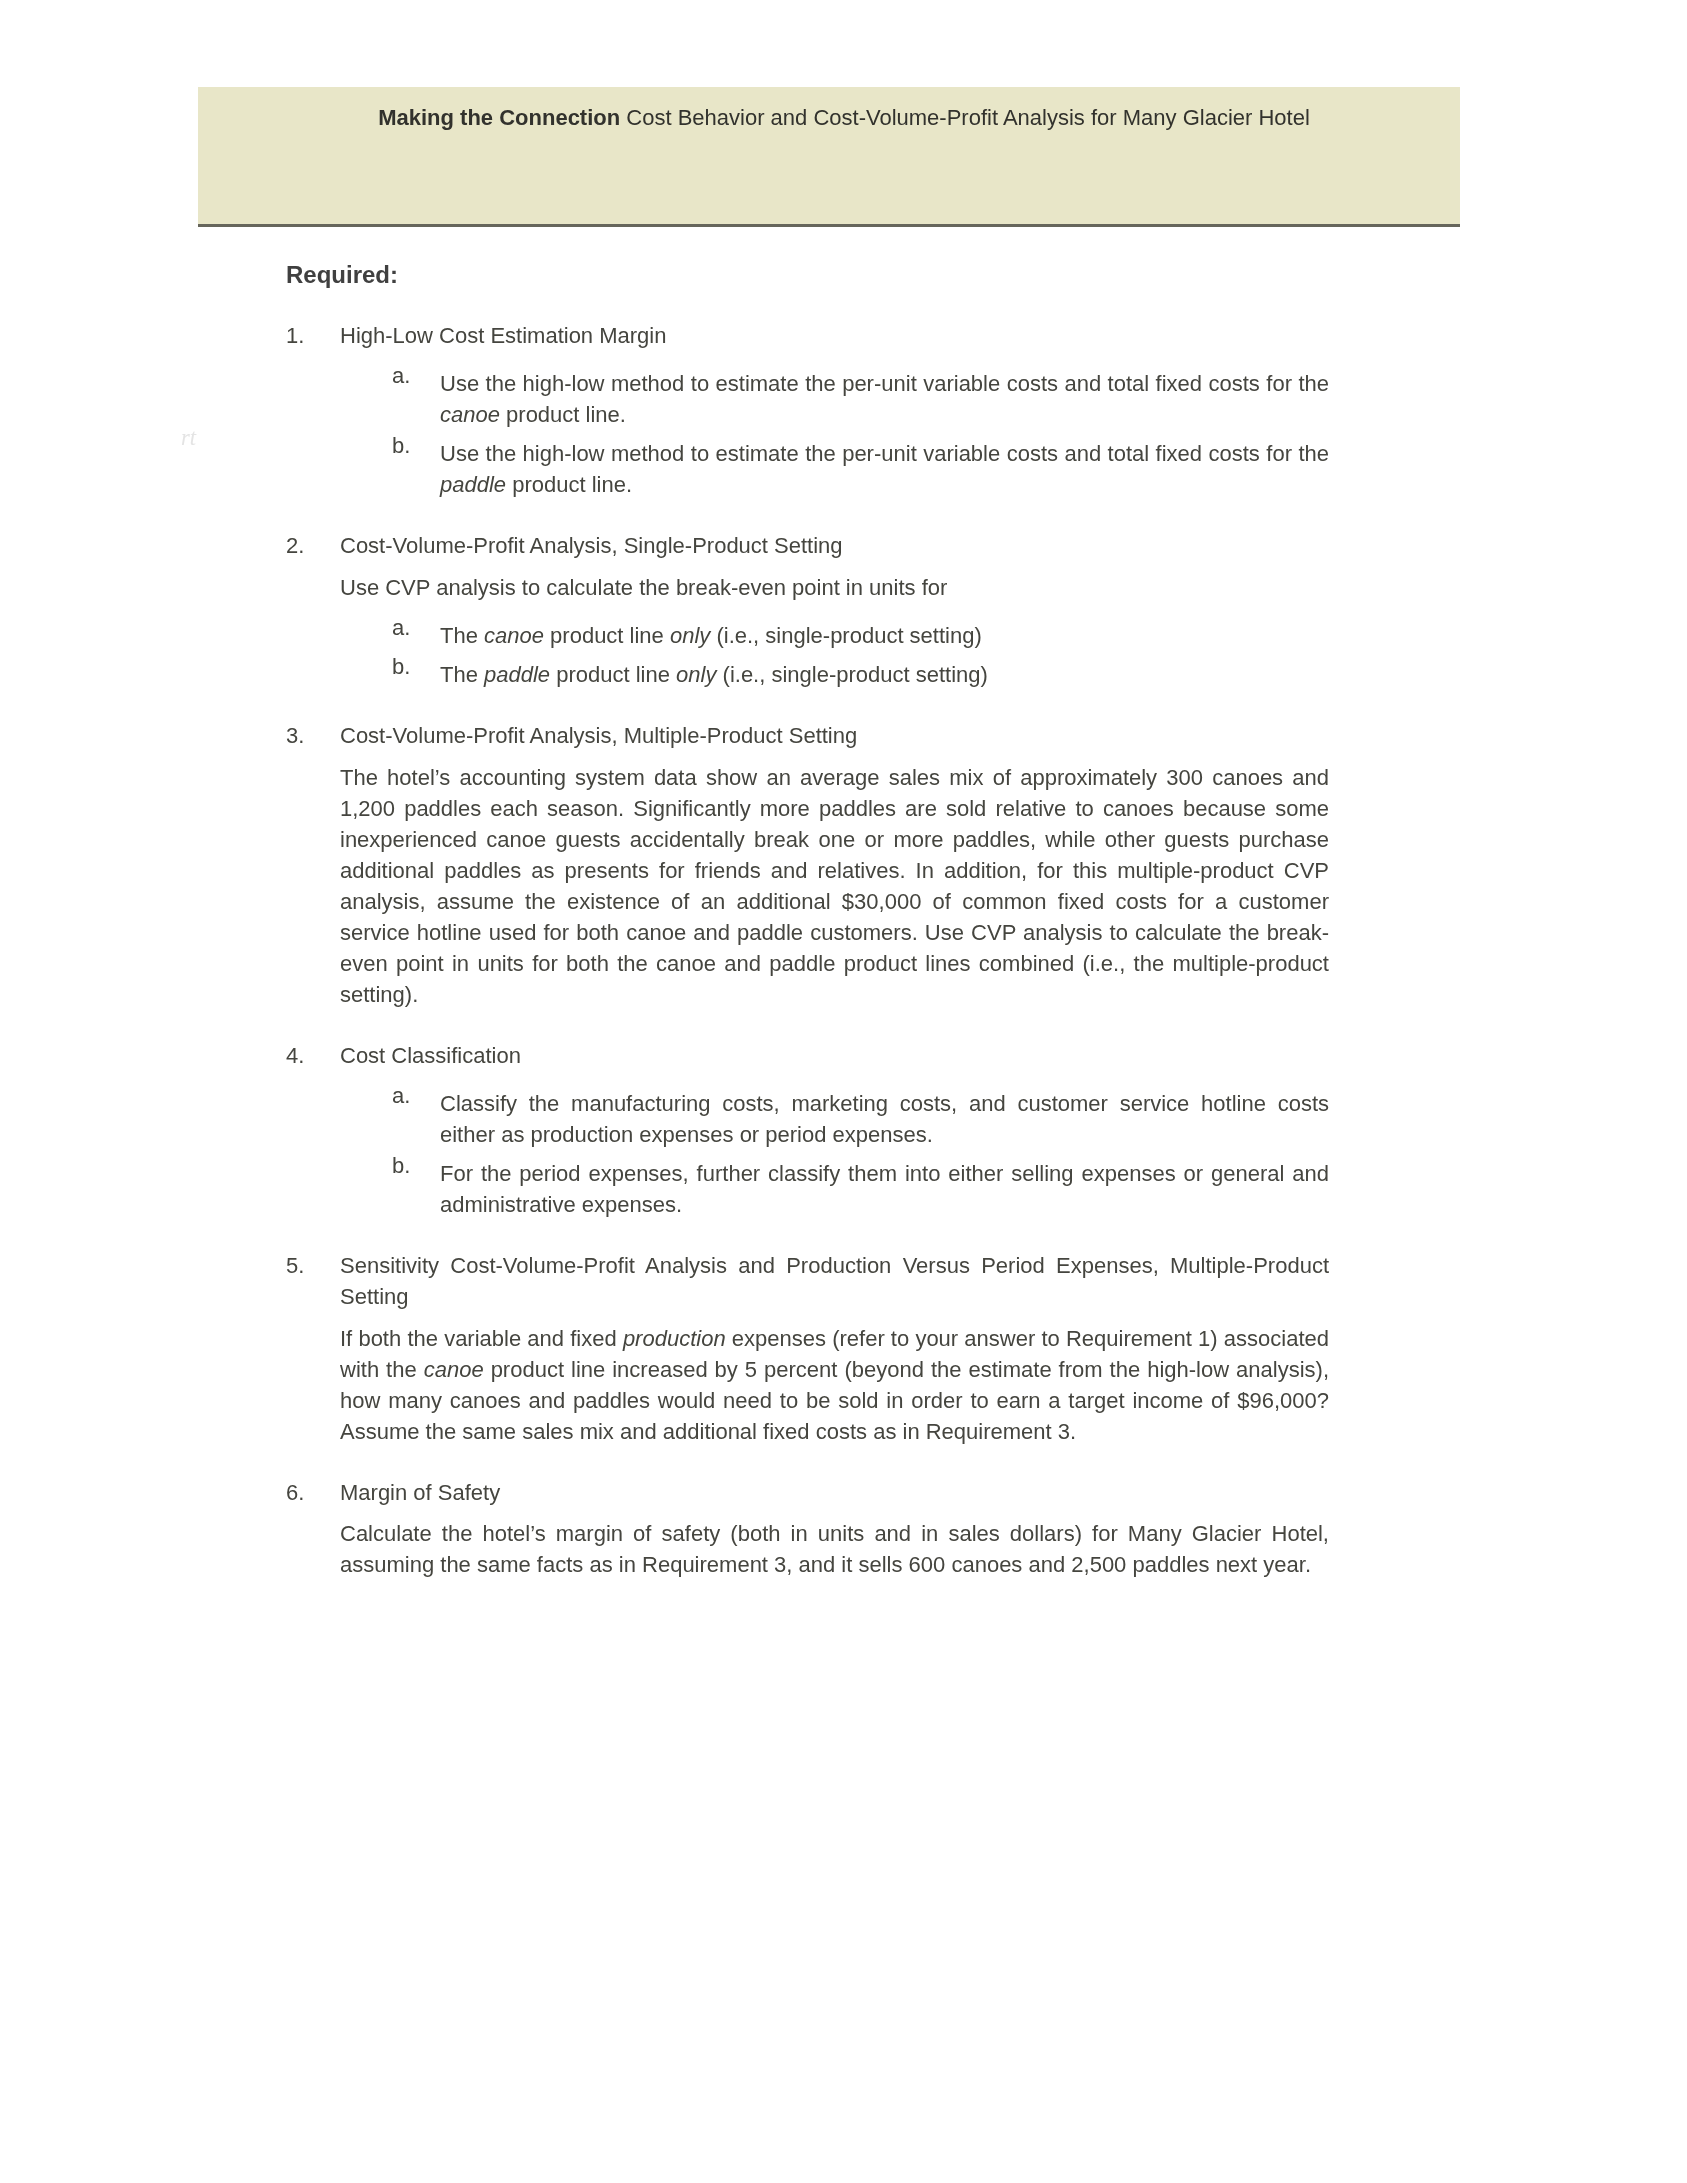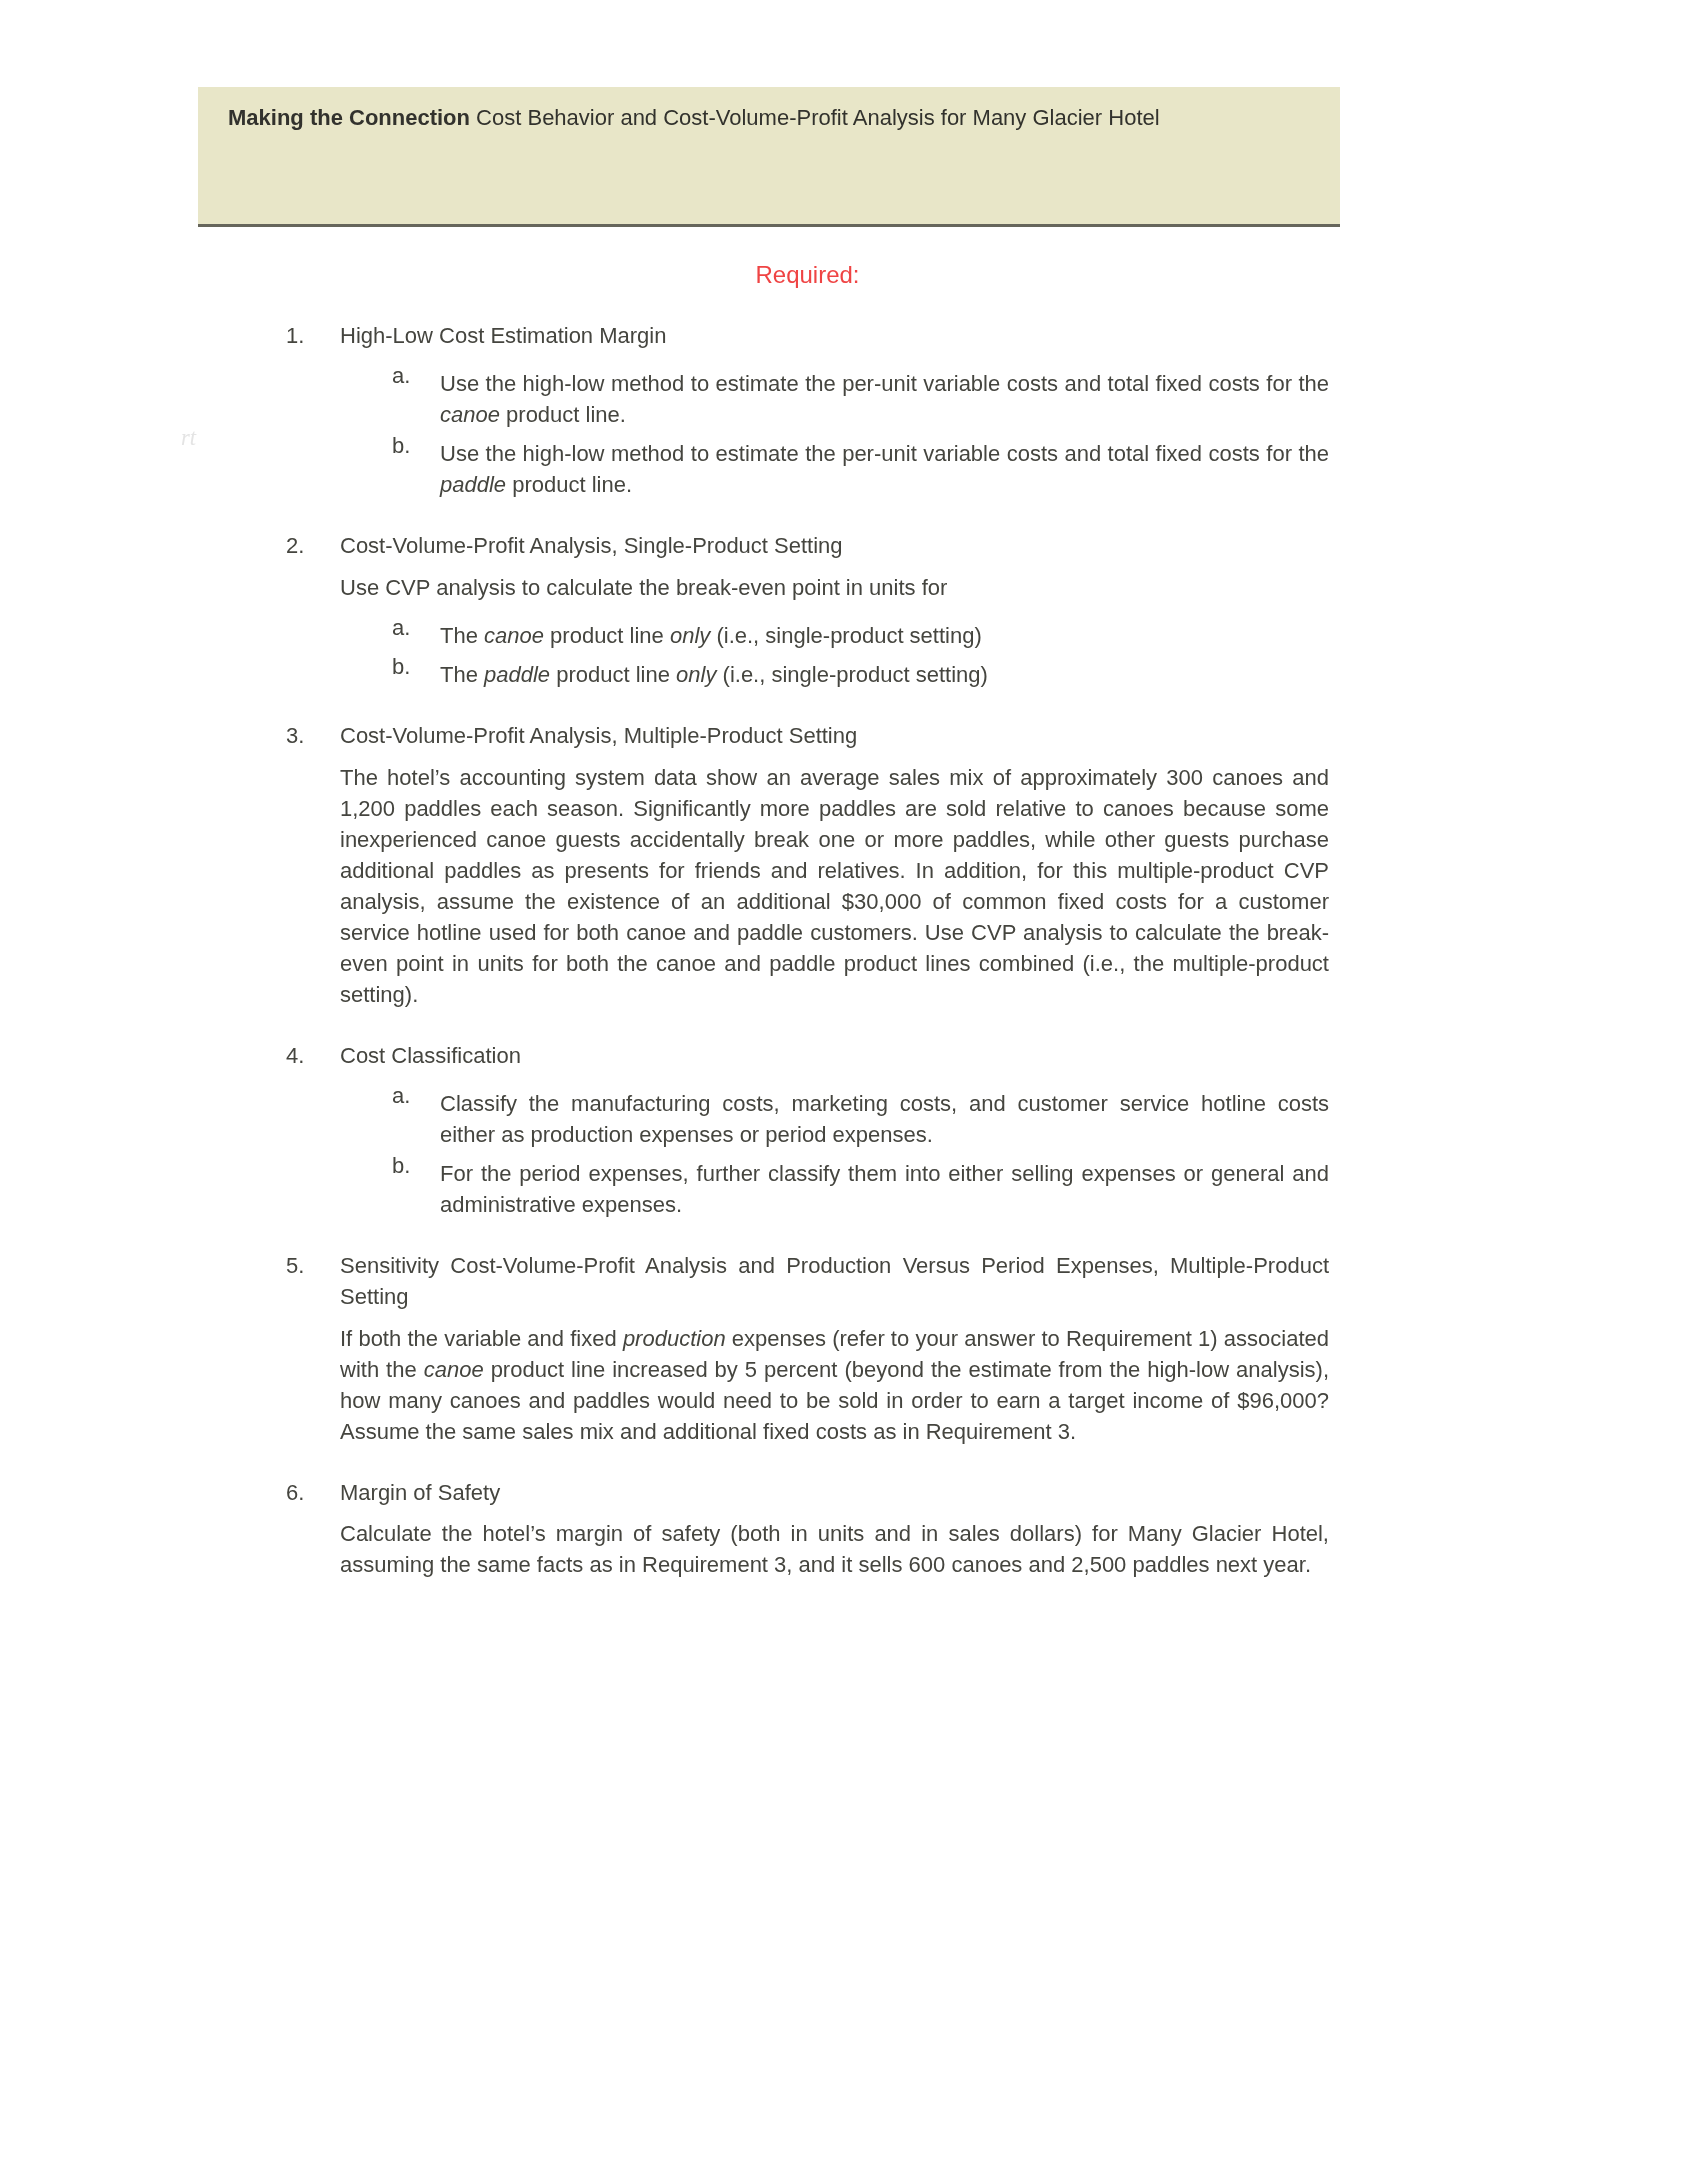--- a/index.html
+++ b/index.html
@@ -6,23 +6,24 @@
   html,body { width:1687px; height:2183px; }
   body {
     background:#ffffff;
     position:relative;
     font-family:"Liberation Sans","DejaVu Sans",sans-serif;
     color:#45453f;
     overflow:hidden;
   }
   .band {
     position:absolute; left:198px; top:87px;
-    width:1142px; height:140px;
+    width:1262px; height:140px;
     background:#e8e6c8;
     border-bottom:3.3px solid #66665b;
+    text-align:center;
   }
   .band-text {
     padding:18px 0 0 30px;
     font-size:22px;
     color:#32322d;
     white-space:nowrap;
   }
   .hb { font-weight:bold; }
   .artifact {
     position:absolute; left:181px; top:425px;
@@ -31,24 +32,23 @@
     font-family:"Liberation Serif","DejaVu Serif",serif;
   }
   .content {
     position:absolute; left:286px; top:259px;
     width:1043px;
     font-size:22px;
     line-height:31px;
   }
   .required {
     font-size:24px;
-    font-weight:normal;
-    color:#ef4444;
+    font-weight:bold;
+    color:#404040;
     margin-bottom:21px;
-    text-align:center;
   }
   .item { margin-top:30px; }
   .trow { display:flex; }
   .num { flex:0 0 54px; }
   .ttl { flex:1; text-align:justify; }
   .ibody { margin:10.6px 0 0 54px; text-align:justify; }
   .subs { margin:9.3px 0 0 106px; }
   .sub { display:flex; }
   .letter { flex:0 0 48px; }
   .stext { flex:1; text-align:justify;margin-top:8px; }

